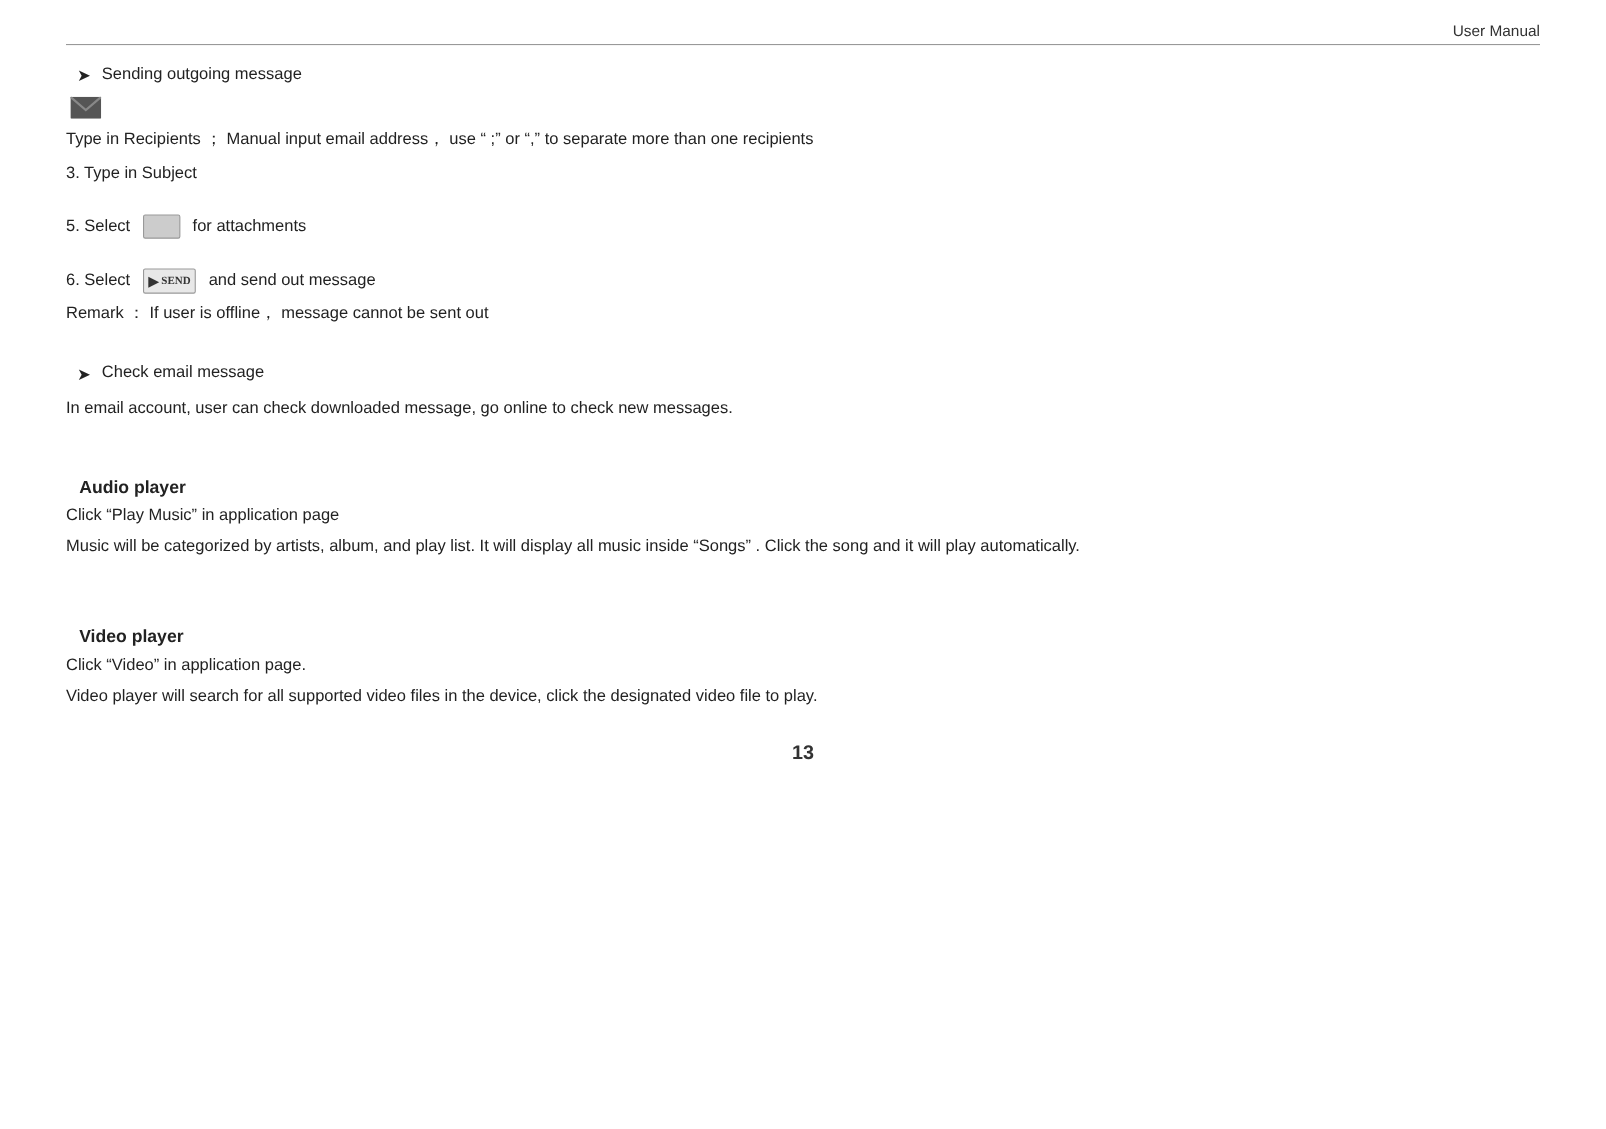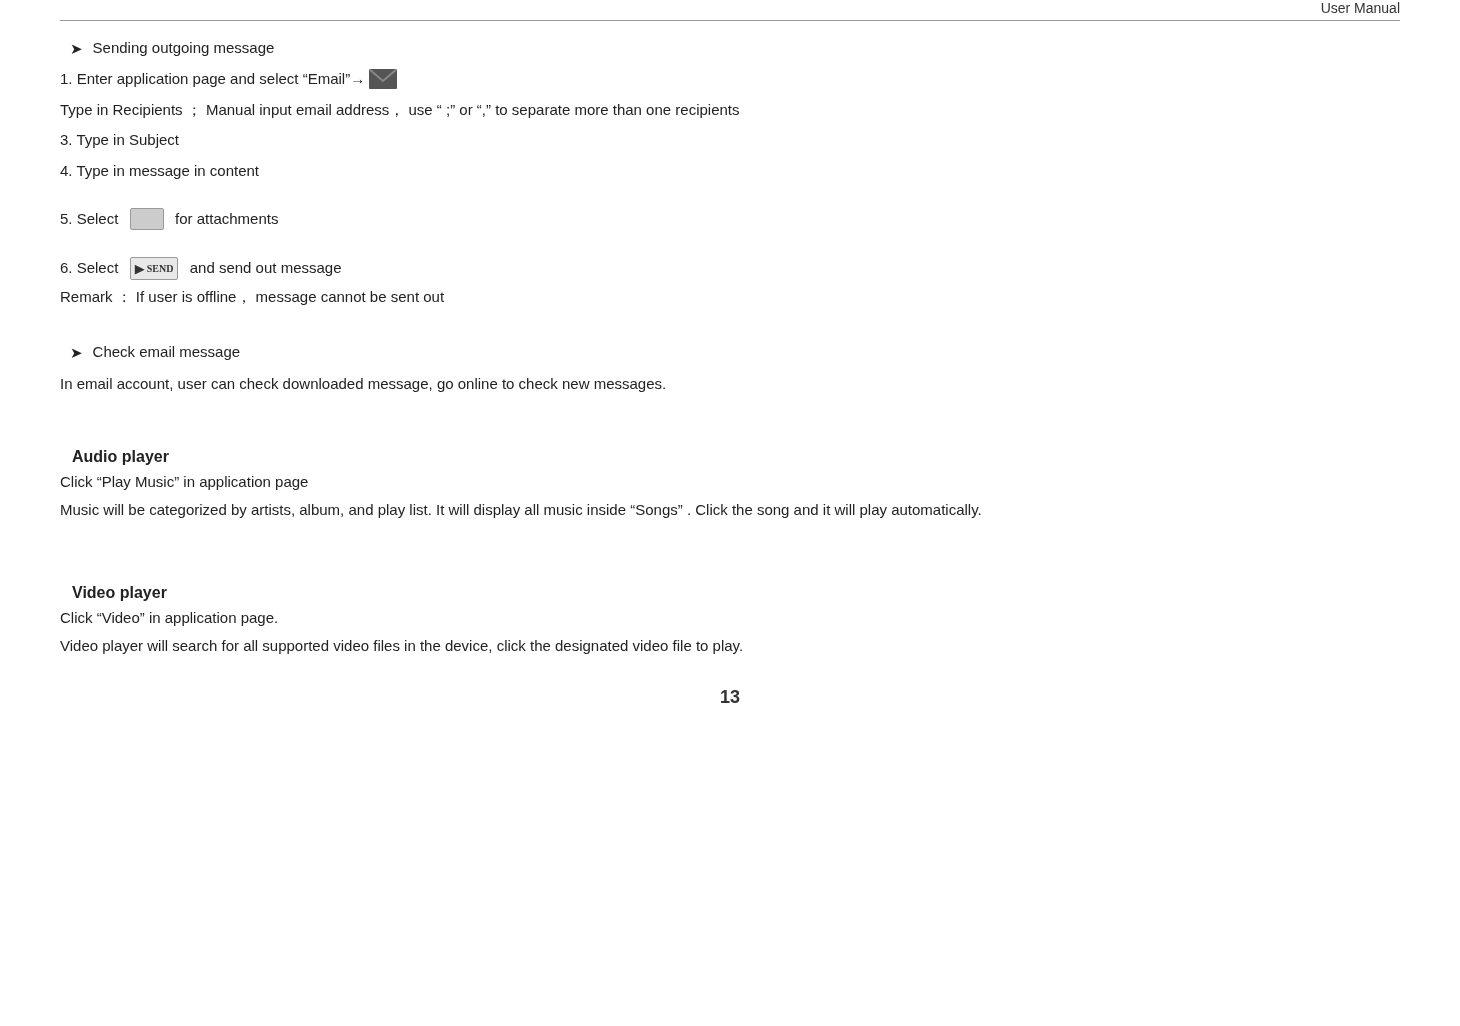--- a/index.html
+++ b/index.html
@@ -12,21 +12,21 @@
       font-family: Arial, sans-serif;
       font-size: 15px;
       color: #222;
       background: #fff;
       width: 1460px;
       min-height: 1026px;
       position: relative;
     }
 
     .page-container {
-      padding: 0 60px 60px 60px;
+      padding: 20px 60px 60px 60px;
       position: relative;
     }
 
     .header-bar {
       display: flex;
       justify-content: flex-end;
       border-bottom: 1px solid #999;
       padding-bottom: 4px;
       margin-bottom: 18px;
     }
@@ -151,40 +151,36 @@
     <span class="header-title">User Manual</span>
   </div>
 
   <div class="bullet-item">
     <span class="bullet-arrow">➤</span>
     <span class="bullet-text">Sending outgoing message</span>
   </div>
 
   <div class="numbered-item">
     <span class="numbered-item-row">
-      <span>1. Enter application page and select “Email”→</span>
 
       <svg class="svg-email" width="28" height="20" viewBox="0 0 28 20">
         <rect x="0" y="0" width="28" height="20" fill="#555" rx="1"></rect>
         <polyline points="0,0 14,12 28,0" fill="none" stroke="#888" stroke-width="2"></polyline>
       </svg>
     </span>
   </div>
 
   <div class="numbered-item">
     <span>Type in Recipients ；  Manual input email address， use “ ;” or “,” to separate more than one recipients</span>
   </div>
 
   <div class="numbered-item">
     <span>3. Type in Subject</span>
   </div>
 
-  <div class="numbered-item">
-    <span>4. Type in message in content</span>
-  </div>
 
   <div class="spacer"></div>
 
   <div class="numbered-item">
     <span class="numbered-item-row" style="align-items:center;">
       <span>5. Select &nbsp;</span>
 
       <span class="attachment-icon"></span>
       <span>&nbsp; for attachments</span>
     </span>

